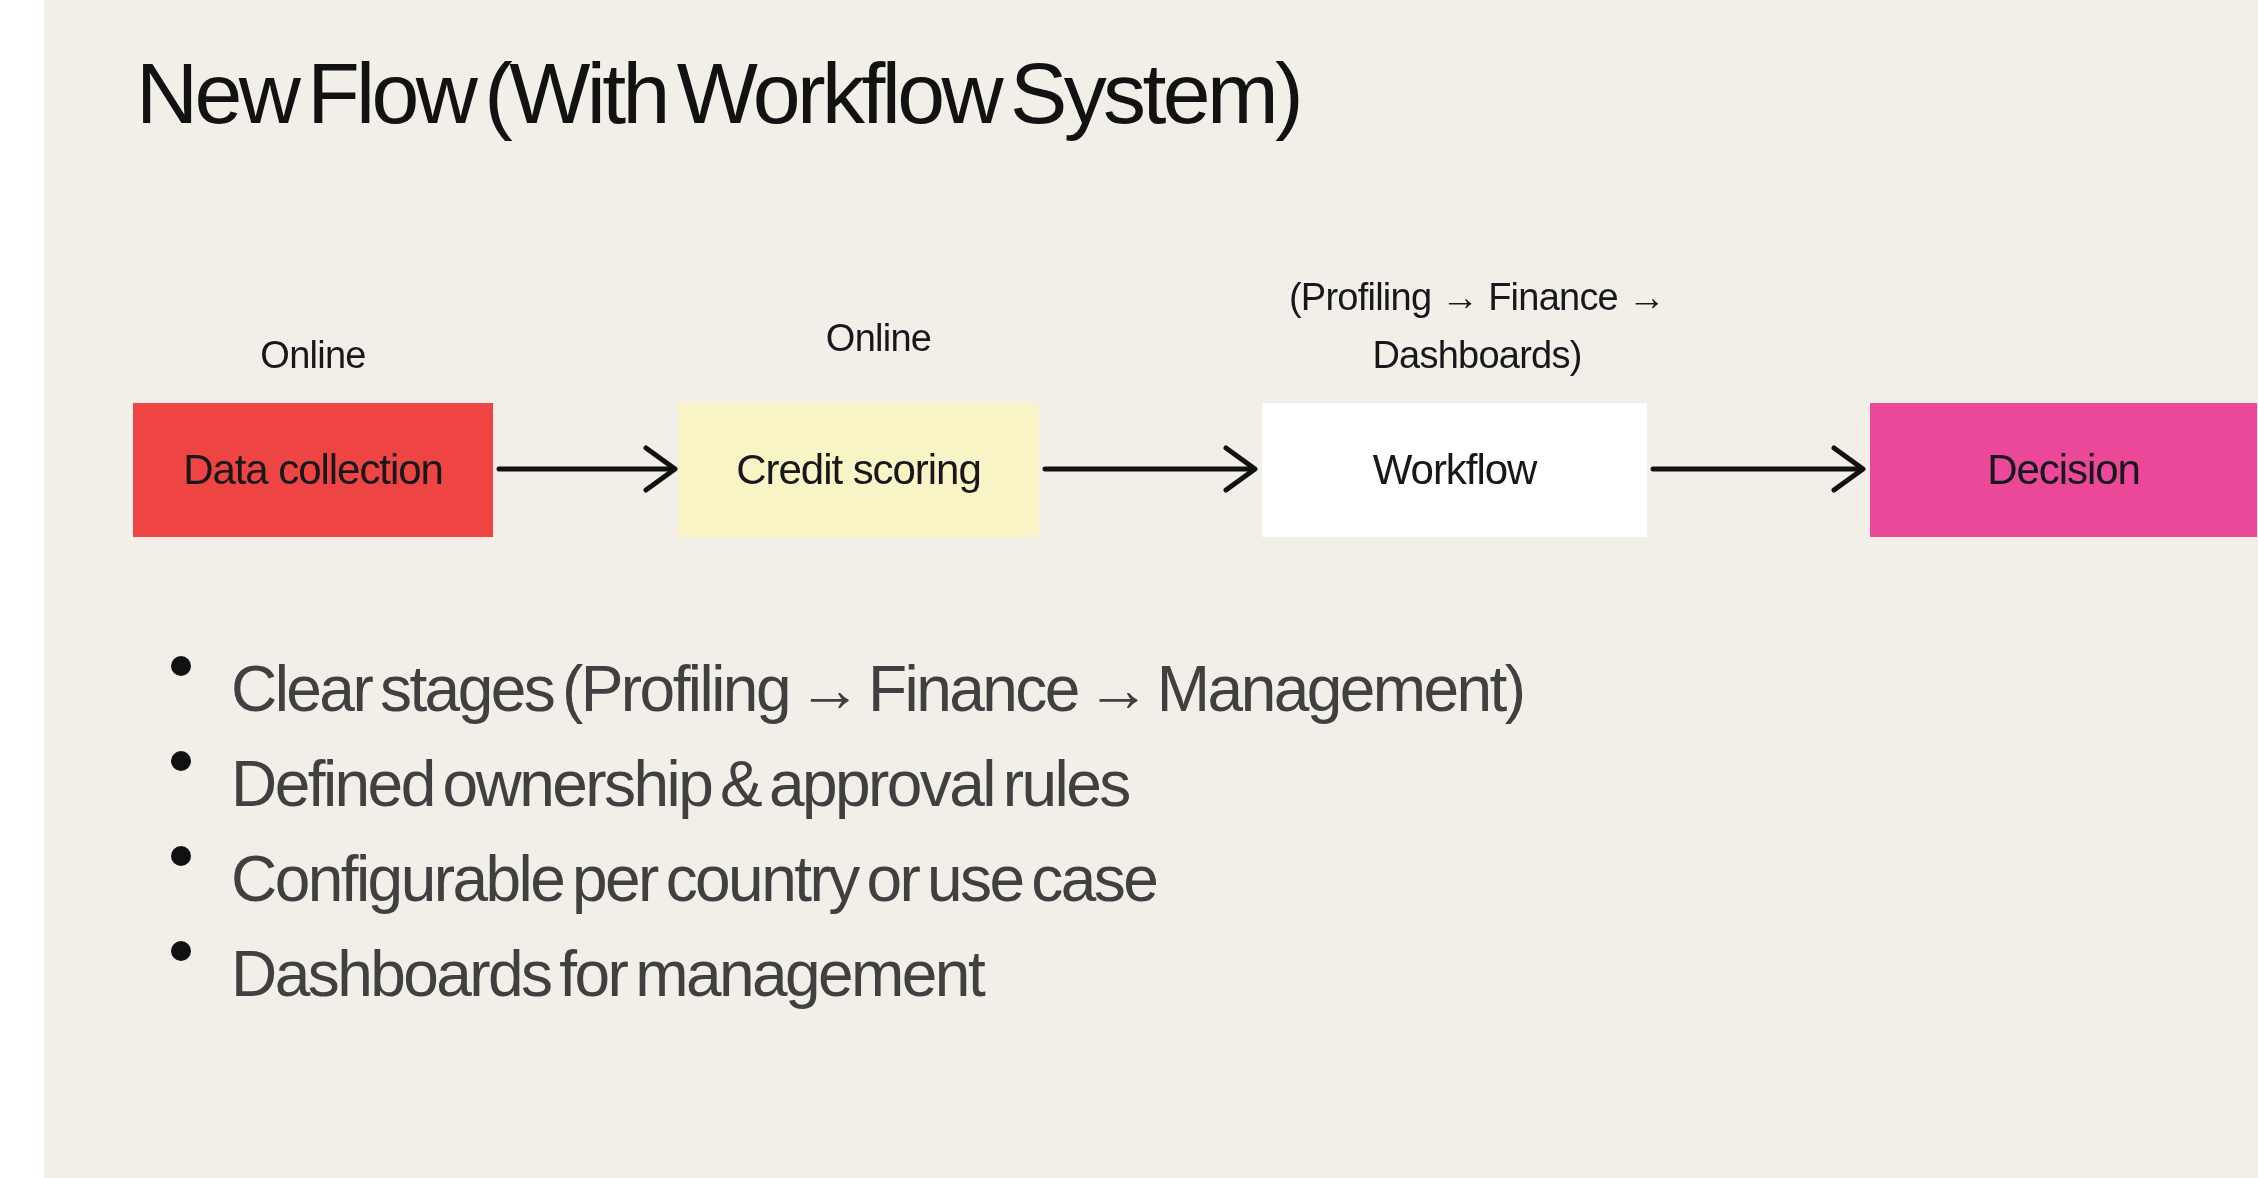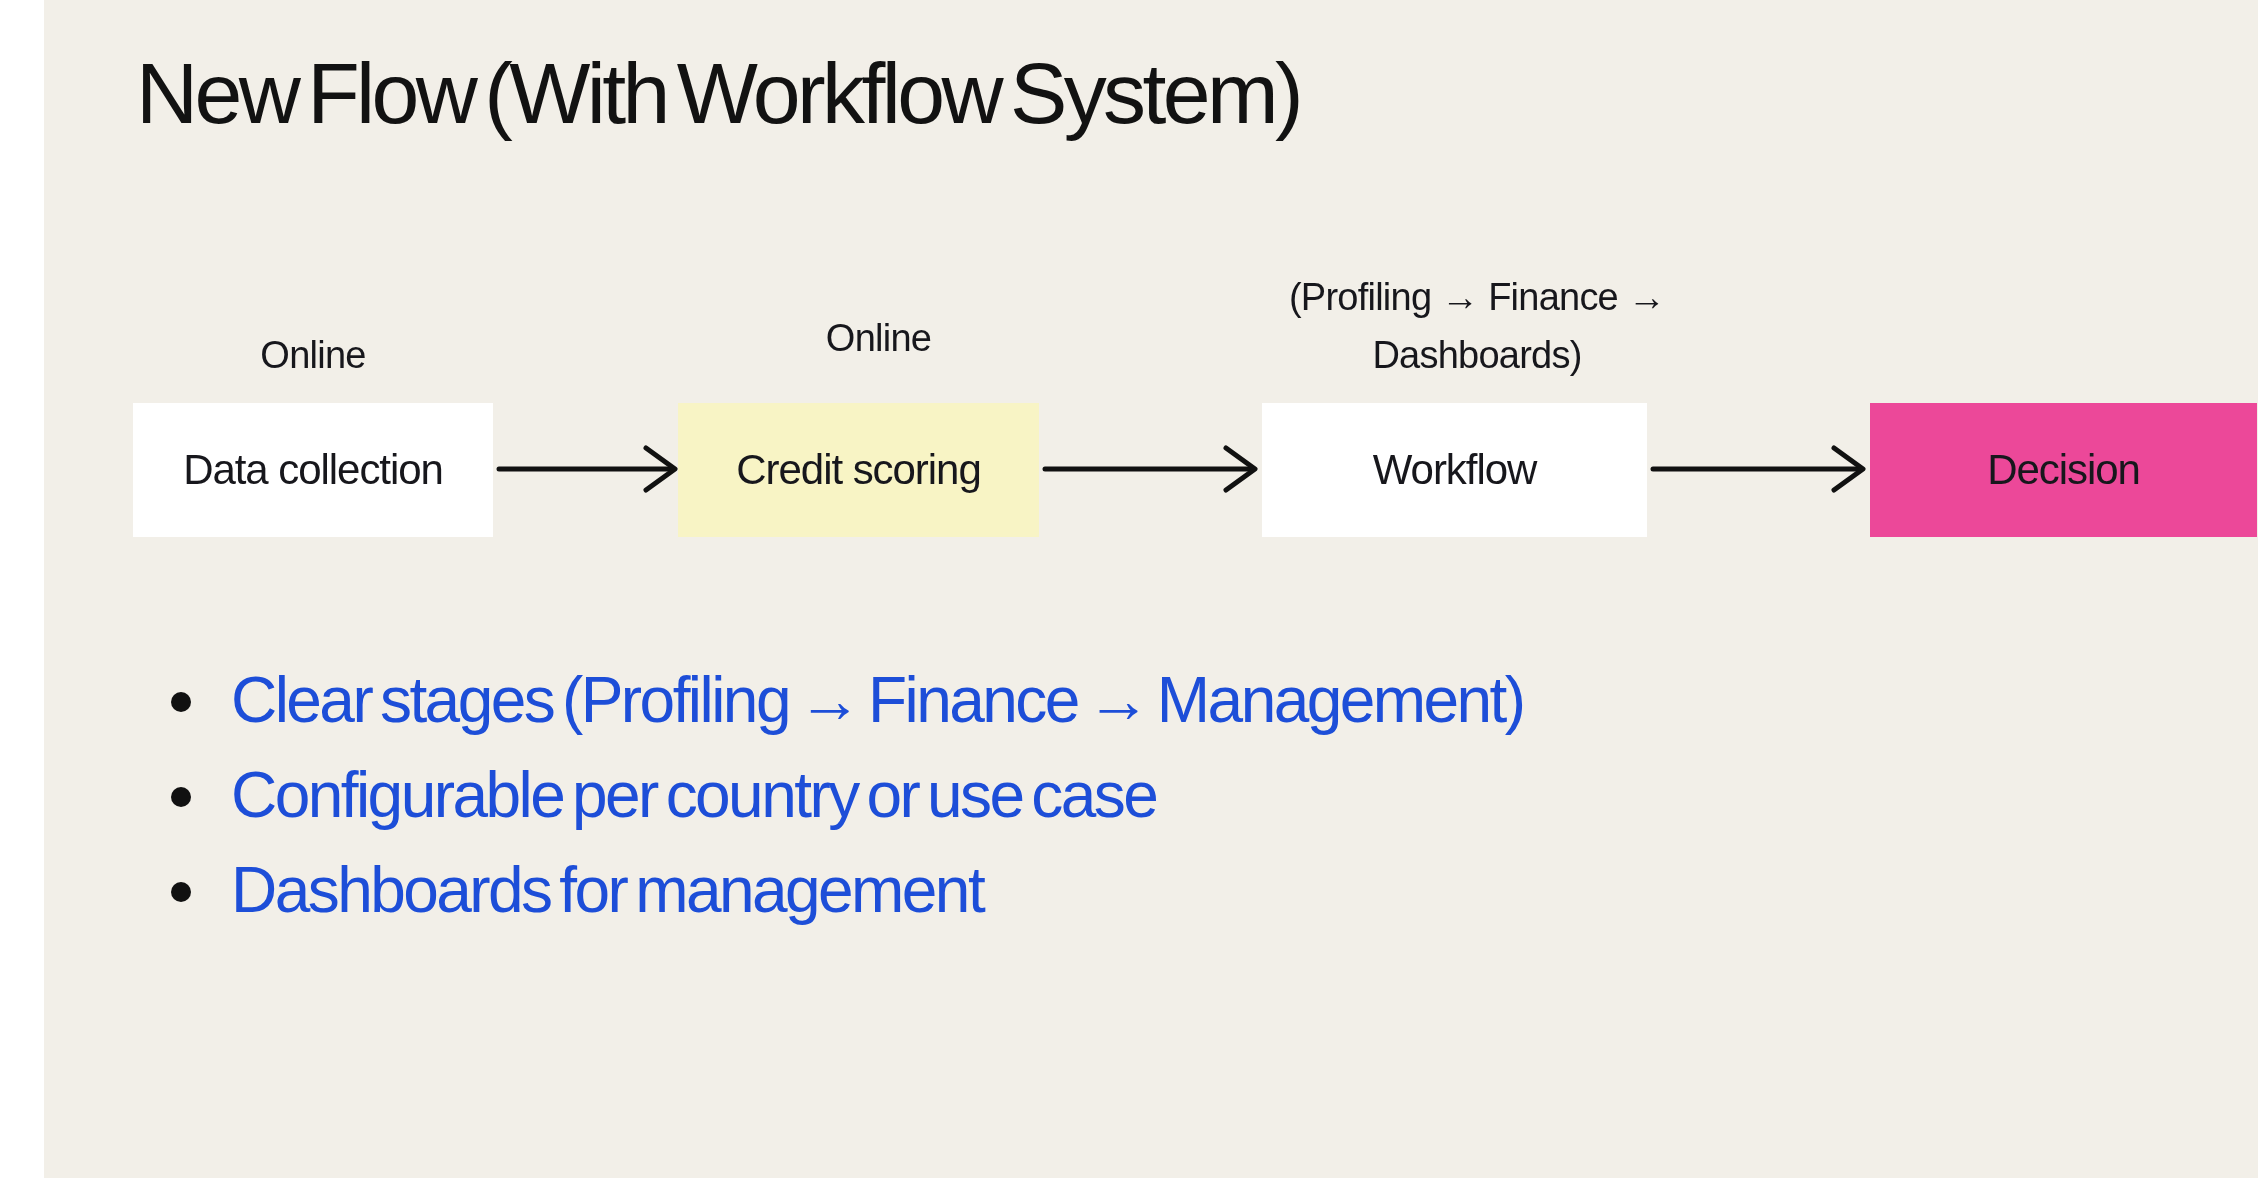--- a/index.html
+++ b/index.html
@@ -63,26 +63,26 @@
   .arrow-2 { left: 998px;  width: 218px; }
   .arrow-3 { left: 1606px; width: 218px; }
   .bullet-list {
     position: absolute;
     left: 127px;
     top: 652px;
     list-style: none;
   }
   .bullet-list li {
     display: flex;
-    align-items: center;
+    align-items: flex-start;
     height: 95px;
     font-size: 64px;
     letter-spacing: -0.04em;
     word-spacing: -0.1em;
-    color: #1d4ed8;
+    color: #404040;
     white-space: nowrap;
   }
   .bullet-dot {
     flex: 0 0 auto;
     width: 20px;
     height: 20px;
     border-radius: 50%;
     background: #111111;
     margin-right: 40px;
     margin-top: 4px;
@@ -97,21 +97,21 @@
 
   <div class="node-note note-1">Online</div>
 
   <div class="node-note note-2">Online</div>
 
   <div class="node-note note-3">
     <span>(Profiling → Finance →</span>
     <span>Dashboards)</span>
   </div>
 
-  <div class="flow-node node-1" style="background: #ffffff;">
+  <div class="flow-node node-1" style="background: #ef4444;">
     <span>Data collection</span>
   </div>
 
   <div class="flow-node node-2" style="background: rgb(248, 244, 197);">
     <span>Credit scoring</span>
   </div>
 
   <div class="flow-node node-3" style="background: #ffffff;">
     <span>Workflow</span>
   </div>
@@ -135,20 +135,24 @@
     <polyline points="184,10 213,31 184,52" fill="none" stroke="#111111" stroke-width="5" stroke-linecap="round" stroke-linejoin="round"></polyline>
   </svg>
 
   <ul class="bullet-list">
     <li>
       <span class="bullet-dot"></span>
       <span>Clear stages (Profiling → Finance → Management)</span>
     </li>
     <li>
       <span class="bullet-dot"></span>
+      <span>Defined ownership &amp; approval rules</span>
+    </li>
+    <li>
+      <span class="bullet-dot"></span>
       <span>Configurable per country or use case</span>
     </li>
     <li>
       <span class="bullet-dot"></span>
       <span>Dashboards for management</span>
     </li>
   </ul>
 
 </div>
 

